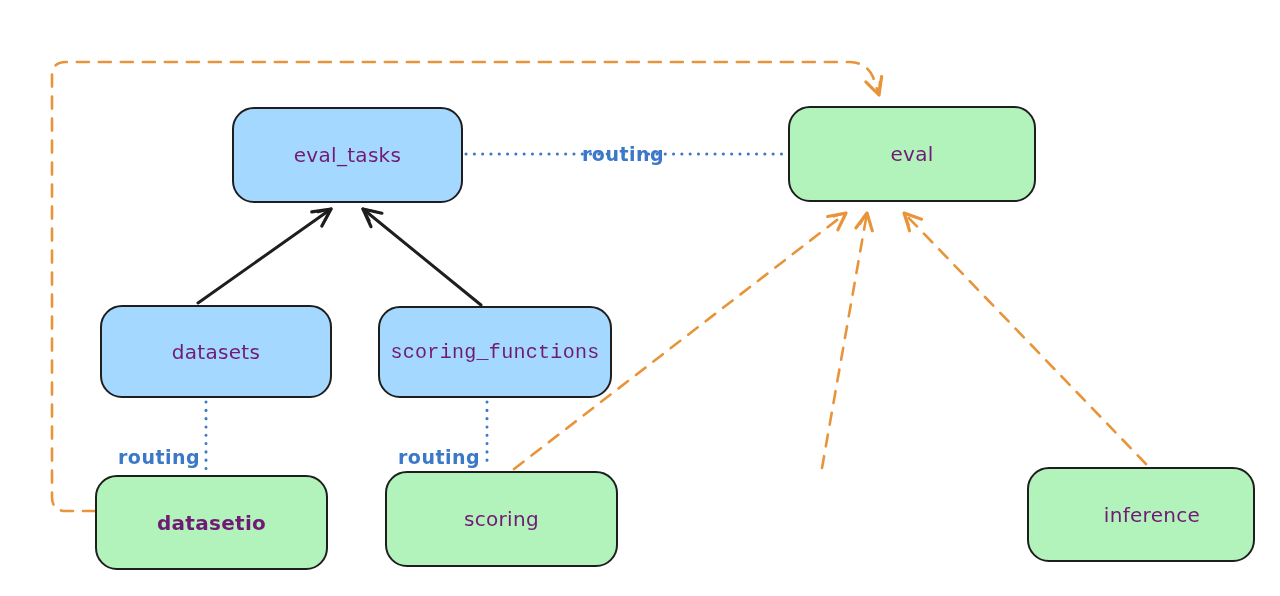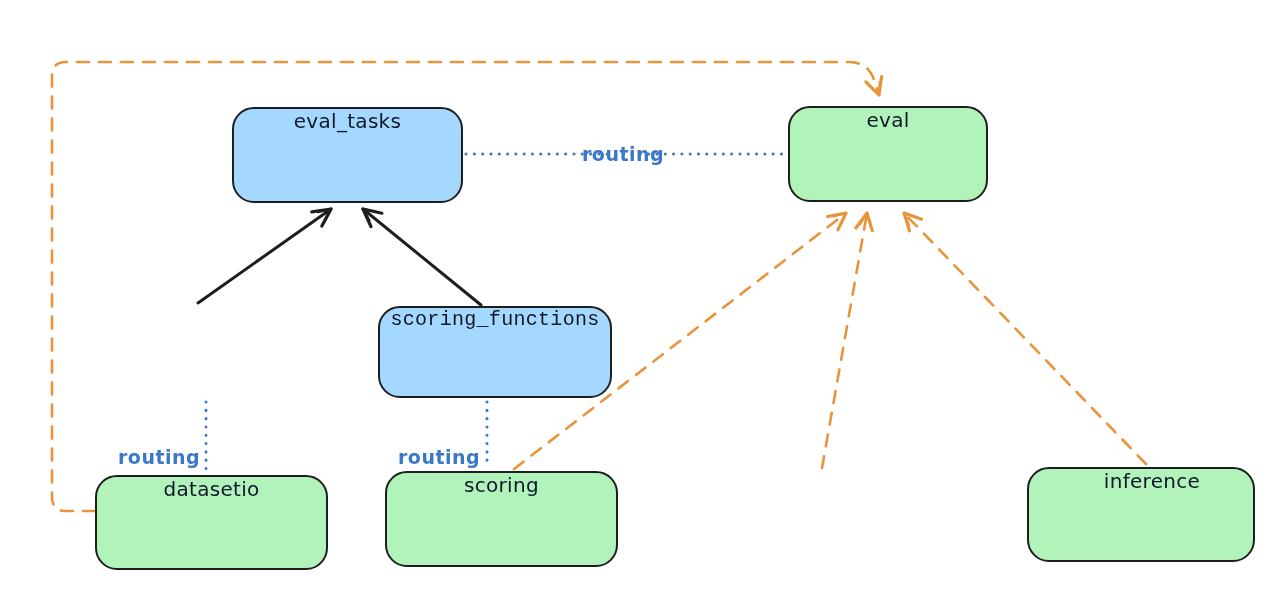--- a/index.html
+++ b/index.html
@@ -2,33 +2,33 @@
 <html><head>
 <meta charset="utf-8">
 <style>
   html,body{margin:0;padding:0;background:#ffffff;}
   .canvas{
     position:relative;width:1280px;height:596px;background:#ffffff;
     font-family:"DejaVu Sans","Liberation Sans",sans-serif;overflow:hidden;
   }
   .edges{position:absolute;left:0;top:0;width:1280px;height:596px;}
   .node{
-    position:absolute;display:flex;justify-content:center;
+    position:absolute;display:flex;align-items:center;justify-content:center;
     border:2.5px solid #1e1e1e;border-radius:22px;box-sizing:border-box;
-    font-size:20px;color:#0f172a;letter-spacing:0.3px;
+    font-size:20px;color:#701a75;letter-spacing:0.3px;
   }
   .routing-label{
     position:absolute;font-size:19px;font-weight:700;letter-spacing:0.5px;margin-top:24px;
   }
   
   #n-eval_tasks{left:232px;top:107px;width:231px;height:96px;}
-  #n-eval{left:788px;top:106px;width:200px;height:96px;}
+  #n-eval{left:788px;top:106px;width:248px;height:96px;}
   #n-datasets{left:100px;top:305px;width:232px;height:93px;}
   #n-scoring_functions{left:378px;top:306px;width:234px;height:92px;font-family:Liberation Mono, monospace;}
-  #n-datasetio{left:95px;top:475px;width:233px;height:95px;}
+  #n-datasetio{left:95px;top:475px;width:233px;height:95px;font-weight:bold;}
   #n-scoring{left:385px;top:471px;width:233px;height:96px;}
   #n-agents{left:708px;top:471px;width:234px;height:96px;}
   #n-inference{left:1027px;top:467px;width:228px;height:95px;}
   
   #routing-top{left:582px;top:119px;}
   #routing-left{left:118px;top:422px;}
   #routing-mid{left:398px;top:422px;}
 </style>
 </head>
 <body>
@@ -61,20 +61,23 @@
   </svg>
 
   <div class="node" id="n-eval_tasks" style="background-color: rgb(165, 216, 255); border-color: rgb(30, 30, 30);">
     <span>eval_tasks</span>
   </div>
 
   <div class="node" id="n-eval" style="background-color: rgb(178, 242, 187); border-color: rgb(30, 30, 30);">
     <span>eval</span>
   </div>
 
+  <div class="node" id="n-datasets" style="background-color: rgb(165, 216, 255); border-color: rgb(30, 30, 30);">
+    <span>datasets</span>
+  </div>
 
   <div class="node" id="n-scoring_functions" style="background-color: rgb(165, 216, 255); border-color: rgb(30, 30, 30);">
     <span>scoring_functions</span>
   </div>
 
   <div class="node" id="n-datasetio" style="background-color: rgb(178, 242, 187); border-color: rgb(30, 30, 30);">
     <span>datasetio</span>
   </div>
 
   <div class="node" id="n-scoring" style="background-color: rgb(178, 242, 187); border-color: rgb(30, 30, 30);">

